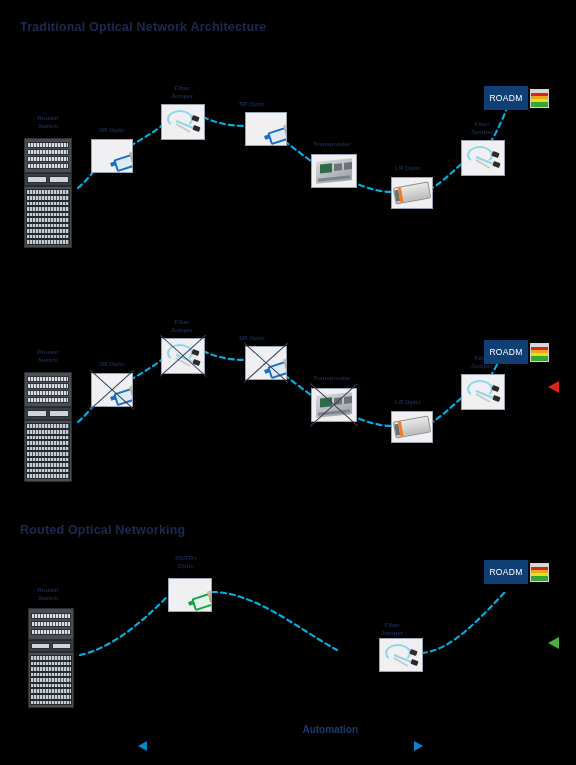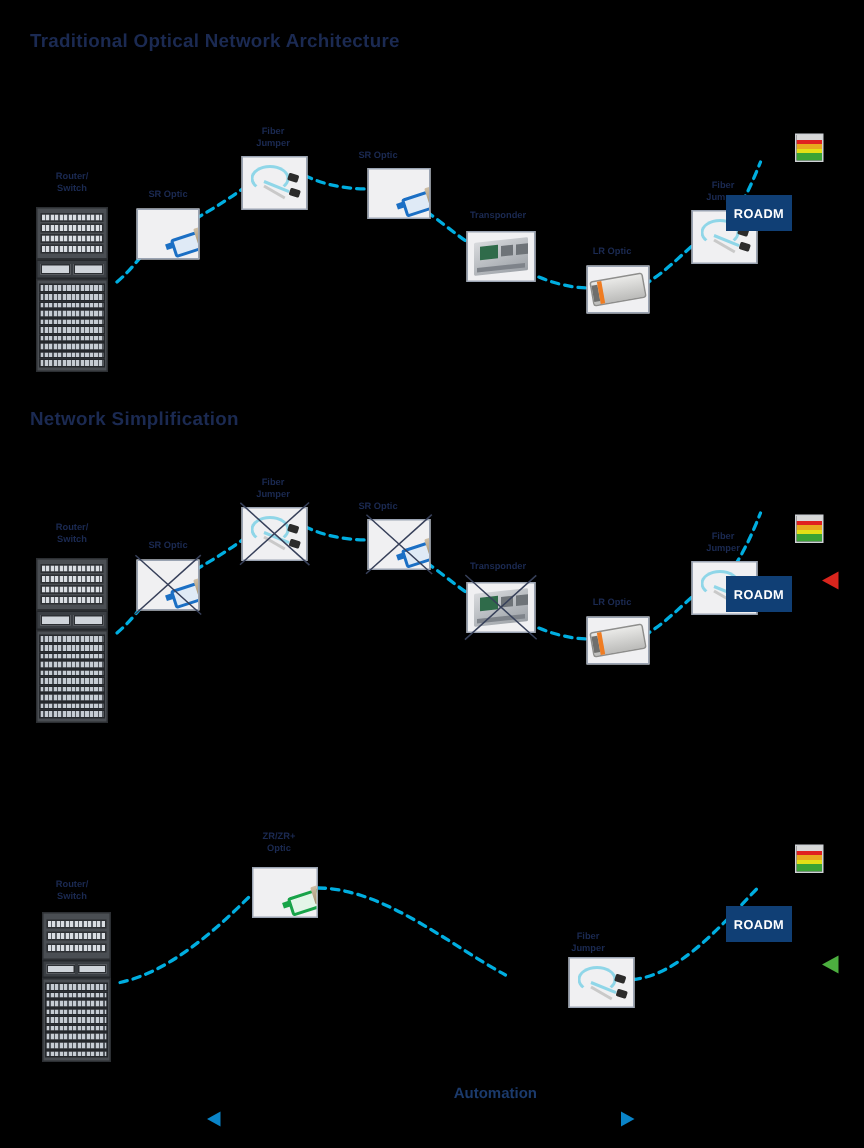--- a/index.html
+++ b/index.html
@@ -78,21 +78,21 @@
       display:flex;gap:2px;padding:2px;}
   .chassis .mids .psu{flex:1;background:#cfd4da;border:1px solid #2c2f33;}
   .chassis .bot{position:absolute;left:0;top:44%;width:100%;height:56%;
       background:#4a4e53;border:1px solid #2c2f33;box-sizing:border-box;
       display:flex;flex-direction:column;justify-content:space-evenly;padding:2px 1px;}
   .chassis .bot .lc{height:4px;background:repeating-linear-gradient(90deg,#c6ccd3 0 2px,#52575d 2px 3px);
       border:1px solid #24272b;}
 
   
   .roadm{position:absolute;background:#103f75;display:flex;align-items:center;
-      justify-content:center;color:#fff;font-size:8.5px;font-weight:700;letter-spacing:.3px;margin-top:44px;}
+      justify-content:center;color:#fff;font-size:8.5px;font-weight:400;letter-spacing:.3px;}
   .prism{position:absolute;border:1px solid #cfd2d6;
       background:linear-gradient(180deg,#d8d8d8 0 18%,#e02020 18% 36%,#e8a81e 36% 54%,#e3e016 54% 72%,#3aa335 72% 100%);}
 
   
   .tri{position:absolute;width:0;height:0;}
   .tri.left{border-top:6px solid transparent;border-bottom:6px solid transparent;}
   .tri.right{border-top:6px solid transparent;border-bottom:6px solid transparent;}
   .tri.sm.left{border-top:5px solid transparent;border-bottom:5px solid transparent;}
   .tri.sm.right{border-top:5px solid transparent;border-bottom:5px solid transparent;}
 
@@ -228,21 +228,20 @@
         <div class="leadA"></div>
         <div class="leadB"></div>
       <div class="connA"></div>
         <div class="connB"></div>
       </div>
   </div>
 
   <div class="roadm" style="left:484px;top:86px;width:44px;height:24px;">ROADM</div>
   <div class="prism" style="left:530px;top:89px;width:17px;height:17px;"></div>
 
-  <div class="section-title" style="left:20px;top:272px;">Network Simplification</div>
 
   <div class="node-label" style="left:24px;top:348px;width:48px;">Router/
 Switch</div>
   <div class="chassis" style="left:24px;top:372px;width:48px;height:110px;">
     <div class="top">
         <div class="lc"></div>
         <div class="lc"></div>
         <div class="lc"></div>
         <div class="lc"></div>
       </div>
@@ -346,20 +345,21 @@
       <div class="connA"></div>
         <div class="connB"></div>
       </div>
   </div>
 
   <div class="roadm" style="left:484px;top:340px;width:44px;height:24px;">ROADM</div>
   <div class="prism" style="left:530px;top:343px;width:17px;height:17px;"></div>
 
   <div class="tri left" id="redmarker" style="left:548px;top:381px;border-right:11px solid #d9251d;"></div>
 
+  <div class="section-title" style="left:20px;top:523px;">Routed Optical Networking</div>
 
   <div class="node-label" style="left:24px;top:586px;width:48px;">Router/
 Switch</div>
   <div class="chassis" style="left:28px;top:608px;width:46px;height:100px;">
     <div class="top">
         <div class="lc"></div>
         <div class="lc"></div>
         <div class="lc"></div>
       </div>
     <div class="mids">

